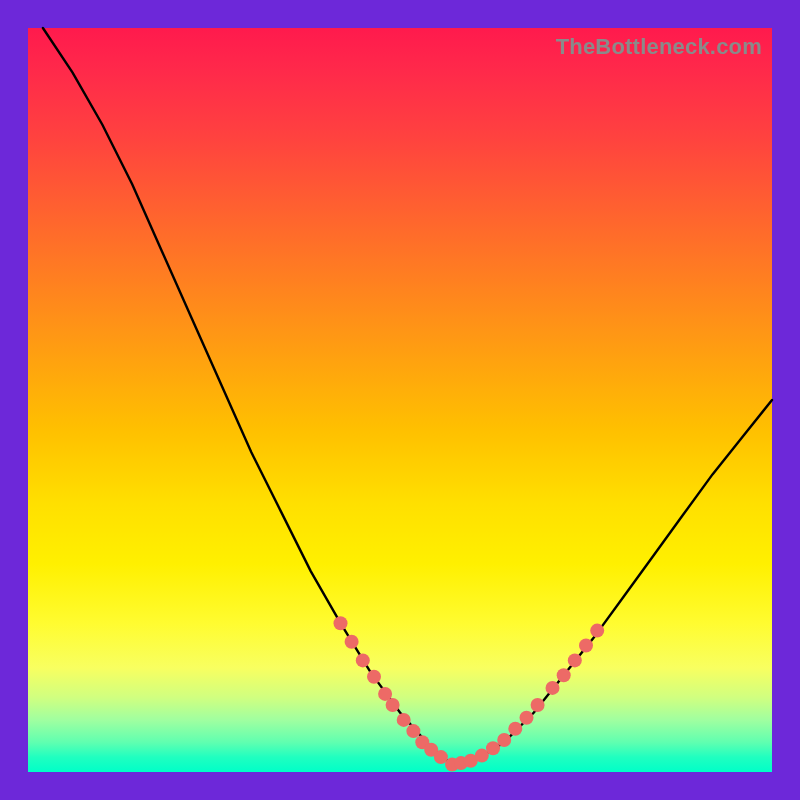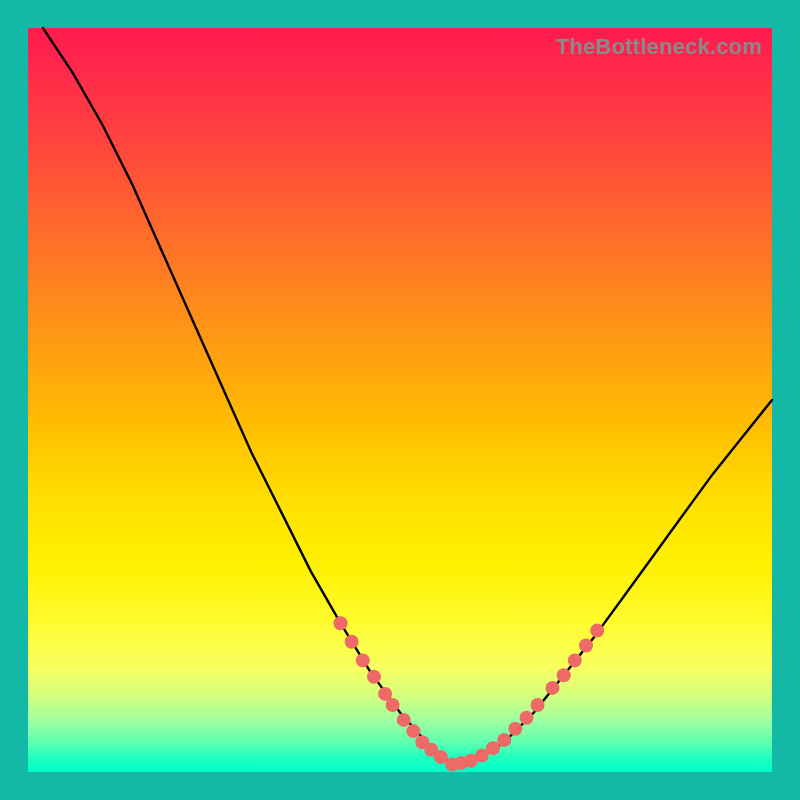--- a/index.html
+++ b/index.html
@@ -1,21 +1,21 @@
 <!DOCTYPE html>
 <html><head>
 <meta charset="utf-8">
 <style>
   * { margin: 0; padding: 0; box-sizing: border-box; }
   html, body { width: 800px; height: 800px; overflow: hidden; background: #000; }
   .frame {
     position: relative;
     width: 800px;
     height: 800px;
-    background: #14b8a6;
+    background: #6d28d9;
   }
   .plot-area {
     position: absolute;
     left: 28px;
     top: 28px;
     width: 744px;
     height: 744px;
     background: linear-gradient(to bottom,
       #ff1a4d 0%,
       #ff2a4a 6%,

